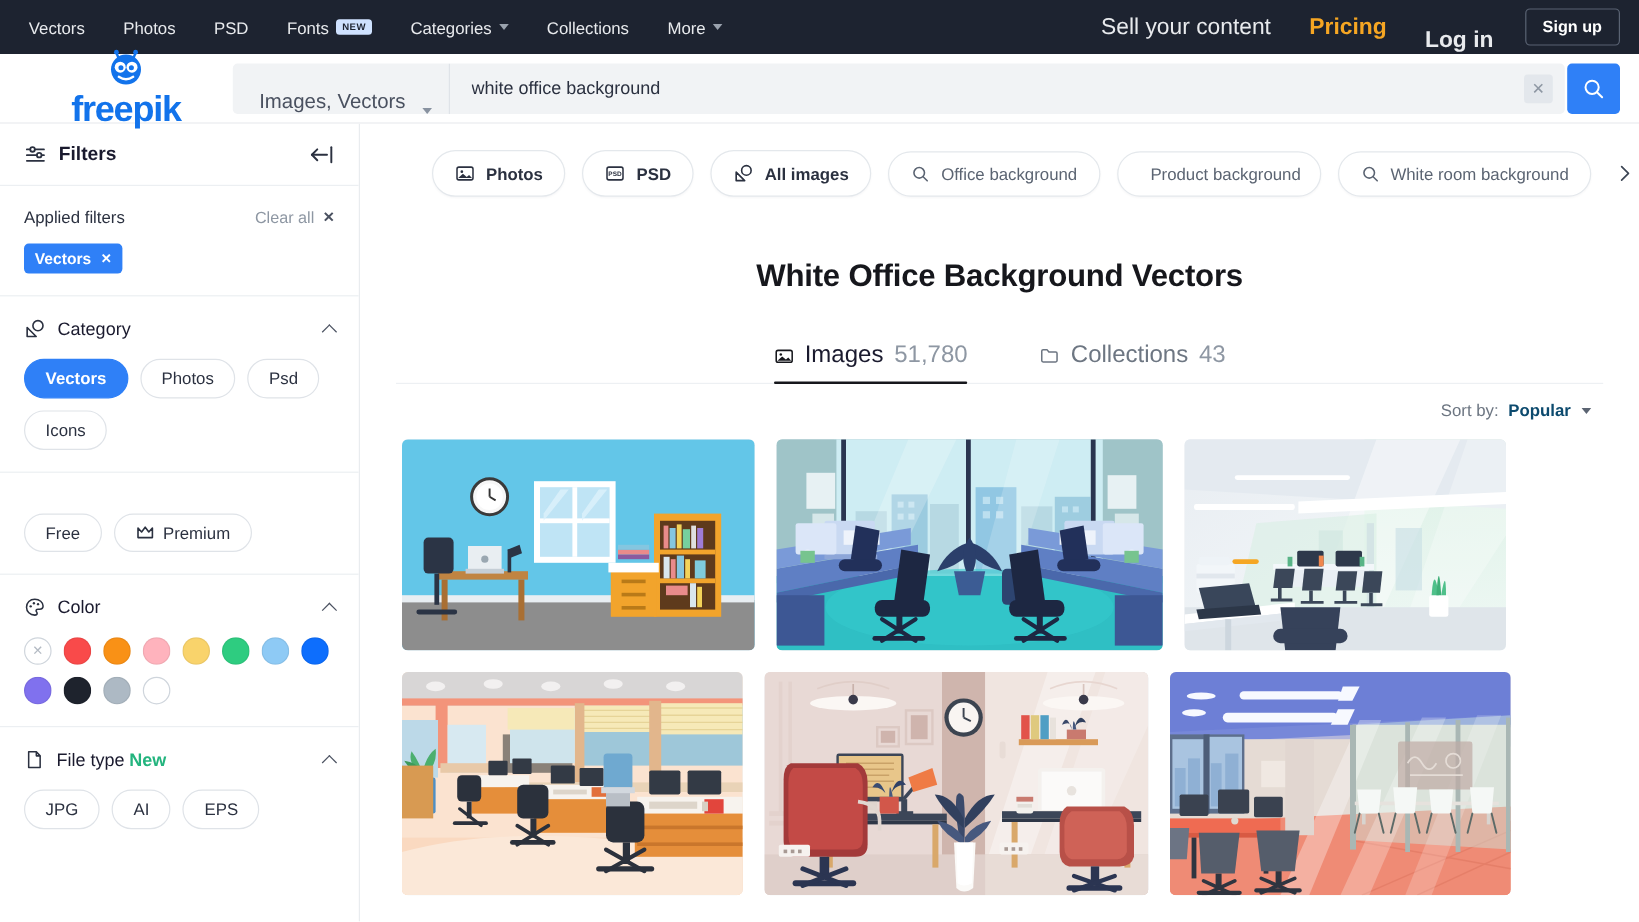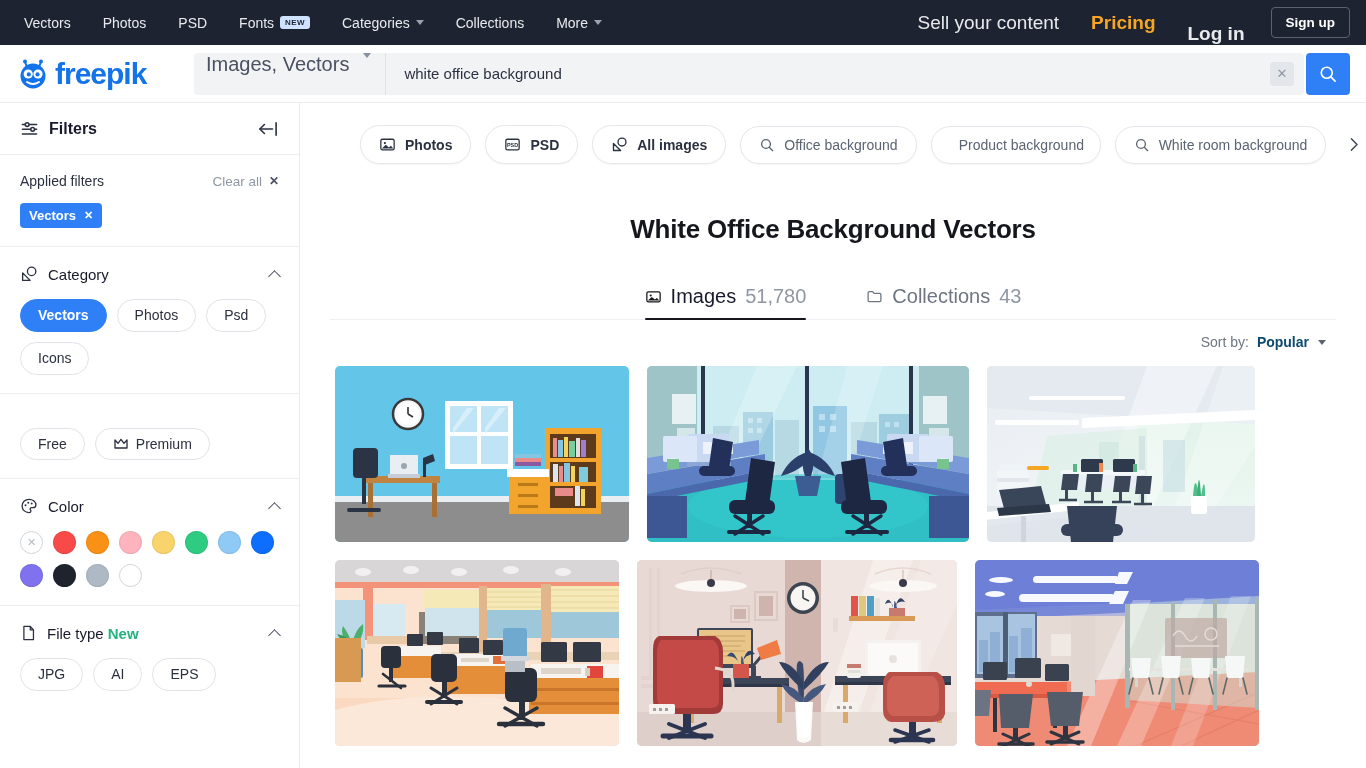--- a/index.html
+++ b/index.html
@@ -76,44 +76,44 @@
   
   .searchbar {
     height: 58px;
     background: #ffffff;
     display: flex;
     align-items: center;
     padding: 0 16px;
     border-bottom: 1px solid #e9ecef;
     position: relative;
   }
-  .logo { display: flex; align-items: center; gap: 5px; width: 178px; }
+  .logo { display: flex; align-items: center; gap: 5px; width: 178px; flex-direction: column; }
   .logo-text {
     font-size: 30px;
     font-weight: bold;
     color: #1273eb;
     letter-spacing: -1px;
     line-height: 1;
   }
   .search-wrap {
     flex: 1;
     display: flex;
     align-items: center;
     height: 42px;
     background: #f1f3f5;
     border-radius: 4px;
     overflow: hidden;
     position: relative;
   }
   .search-type {
     display: flex;
-    align-items: flex-start;
+    align-items: flex-end;
     height: 100%;
-    padding: 0 14px 0 12px;
-    font-size: 20px;
+    padding: 0 14px 0 22px;
+    font-size: 17px;
     color: #4a5160;
     cursor: pointer;
     min-width: 175px;
     justify-content: space-between;
     border-right: 1px solid #dfe3e8;
   }
   .search-type .caret { border-top-color: #8892a0; margin-left: 14px; }
   .search-input {
     flex: 1;
     border: 0;

